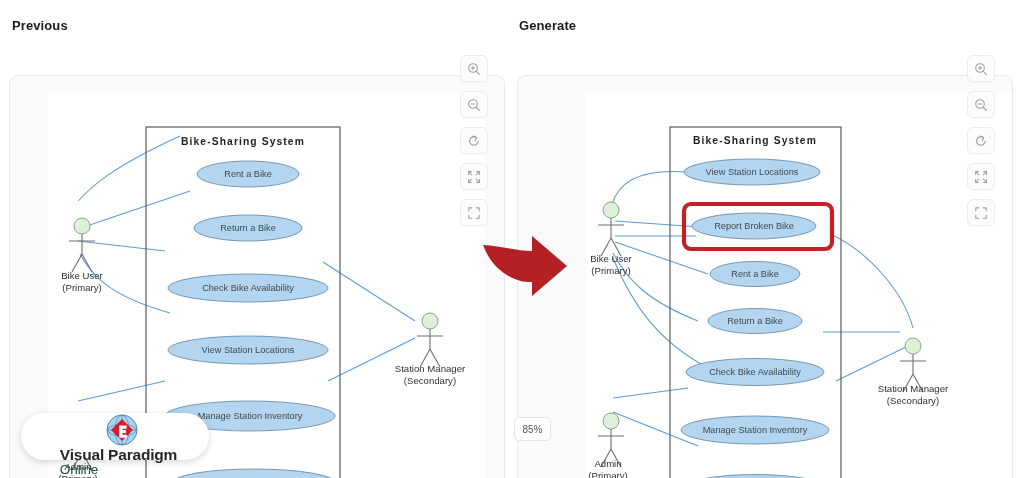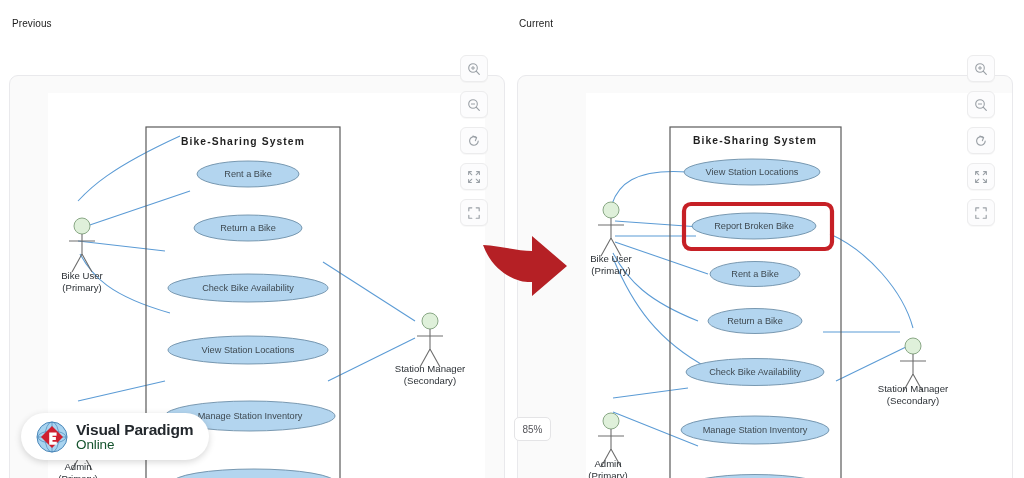--- a/index.html
+++ b/index.html
@@ -8,22 +8,22 @@
     background:#ffffff;
     font-family:"Liberation Sans", sans-serif;
     overflow:hidden;
     position:relative;
   }
   .root{position:absolute;inset:0;}
 
   
   .caption{
     position:absolute;
-    font-size:10px;
-    font-weight:normal;
+    font-size:13px;
+    font-weight:bold;
     color:#1b1b1b;
     letter-spacing:0.1px;
   }
   #cap-prev{left:12px;top:18px;}
   #cap-curr{left:519px;top:18px;}
 
   
   .panel{
     position:absolute;
     background:#fafafa;
@@ -80,20 +80,21 @@
   
   .watermark{
     position:absolute;
     left:21px;top:413px;
     width:188px;height:47px;
     background:#ffffff;
     border-radius:24px;
     box-shadow:0 2px 7px rgba(0,0,0,.16);
     display:flex;align-items:center;
     z-index:40;
+    flex-direction:column;
   }
   .wm-globe{margin-left:14px;flex:0 0 auto;}
   .wm-text{margin-left:7px;line-height:1.02;}
   .wm-l1{font-size:15.5px;font-weight:bold;color:#23282d;letter-spacing:-.2px;}
   .wm-l2{font-size:13.5px;color:#14532d;letter-spacing:-.1px;}
 
   
   .diagram{position:absolute;left:0;top:0;width:494px;height:412px;}
   text{font-family:"Liberation Sans", sans-serif;}
   .uc-label{font-size:9.2px;fill:#3f4a52;}
@@ -244,21 +245,21 @@
       <div class="wm-l2">Online</div>
     </div>
   </div>
 
   <div class="arrow-wrap">
     <svg width="90" height="66" viewBox="0 0 90 66">
       <path d="M3,12 C14,42 40,50 52,49 L52,63 L87,33 L52,3 L52,18 C38,18 22,13 3,12 Z" fill="#b52025"></path>
     </svg>
   </div>
 
-  <div class="caption" id="cap-curr">Current</div>
+  <div class="caption" id="cap-curr">Generate</div>
 
   <div class="panel" id="panel-curr">
     <div class="canvas" id="canvas-curr"></div>
 
     <svg class="diagram" viewBox="0 0 494 412">
 
       <g>
         <path class="assoc" d="M94,128 C100,110 115,92 170,96"></path>
         <path class="assoc" d="M97,145 L182,151"></path>
         <path class="assoc" d="M97,160 L178,160"></path>

